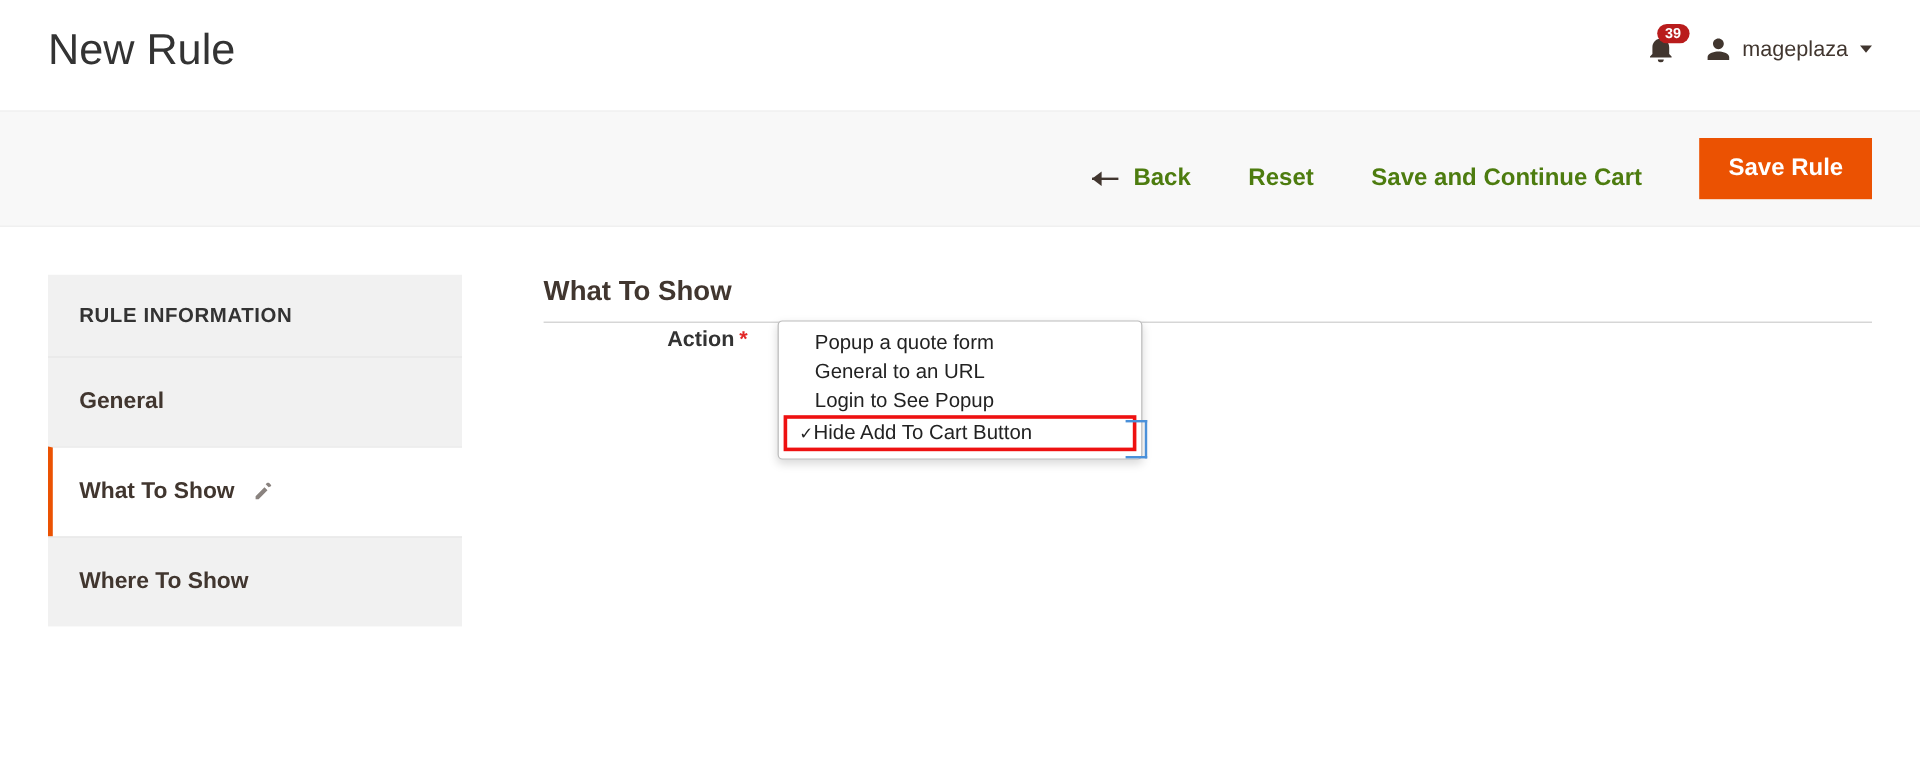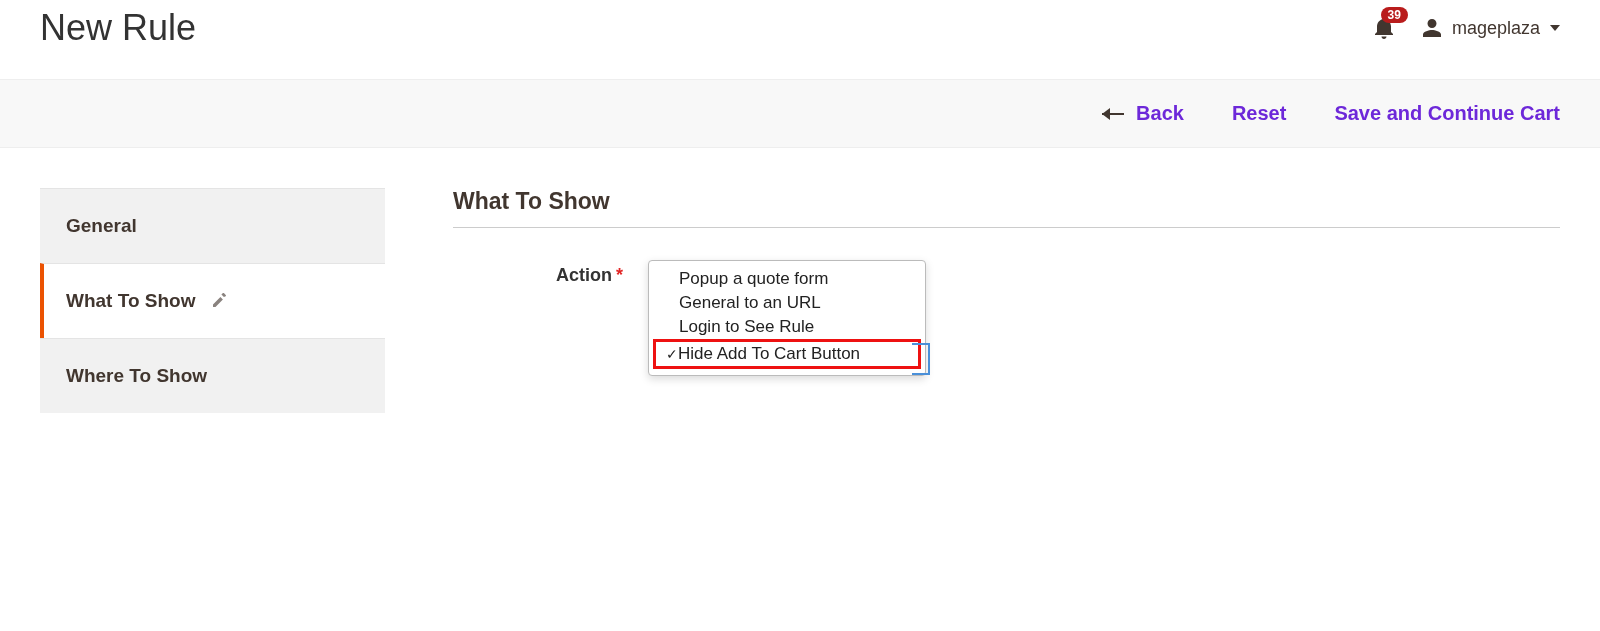--- a/index.html
+++ b/index.html
@@ -9,21 +9,21 @@
     color: #333;
     background: #fff;
     font-size: 16px;
   }
 
   
   .page-header {
     display: flex;
     justify-content: space-between;
     align-items: center;
-    padding: 7px 40px 30px 40px;
+    padding: 20px 40px 30px 40px;
   }
   .page-title {
     font-size: 36px;
     font-weight: 400;
     margin: 0;
     color: #333;
   }
   .header-right {
     display: flex;
     align-items: center;
@@ -69,28 +69,29 @@
     border-bottom: 1px solid #eee;
     padding: 22px 40px;
     display: flex;
     justify-content: flex-end;
     align-items: center;
     gap: 48px;
   }
   .action-link {
     font-size: 20px;
     font-weight: 600;
-    color: #6d28d9;
+    color: #4d7c0f;
     cursor: pointer;
     display: inline-flex;
     align-items: center;
     gap: 12px;
     background: none;
     border: none;
     padding: 0;
+    margin-top: 16px;
   }
   .action-primary {
     background: #eb5202;
     color: #fff;
     font-size: 20px;
     font-weight: 600;
     padding: 14px 24px;
     border: none;
     cursor: pointer;
   }
@@ -152,39 +153,38 @@
     font-weight: 700;
     color: #41362f;
     padding-bottom: 12px;
     margin: 0;
   }
   .section-hr { height:1px; background:#ccc; }
 
   .form-row {
     display:flex;
     align-items: flex-start;
-    margin-top: 34px;
     gap: 14px;
   }
   .form-label {
     width: 170px;
     text-align: right;
     font-size: 18px;
     font-weight: 600;
     color: #333;
     padding-top: 3px;
   }
   .req-star { color:#e22626; font-weight:700; margin-left:4px; }
 
   
   .dropdown-open {
     position: absolute;
     left: 195px;
     top: -2px;
-    width: 278px;
+    width: 304px;
     background: #fff;
     border: 1px solid #bbb;
     box-shadow: 0 3px 8px rgba(0,0,0,0.15);
     border-radius: 4px;
     padding: 6px 0;
     text-align: right;
   }
   .dropdown-option {
     font-size: 17px;
     color: #222;
@@ -247,25 +247,27 @@
   <button class="action-link">
     <span class="arrow-left"></span>
     <span>Back</span>
   </button>
   <button class="action-link">
     <span>Reset</span>
   </button>
   <button class="action-link">
     <span>Save and Continue Cart</span>
   </button>
+  <button class="action-primary">Save Rule</button>
 </div>
 
 <div class="body-row">
 
   <div class="sidebar">
+    <div class="sidebar-title">RULE INFORMATION</div>
     <div class="sidebar-item">
       <span>General</span>
     </div>
     <div class="sidebar-item active">
       <span>What To Show</span>
       <svg width="16" height="16" viewBox="0 0 16 16" fill="#8a837f">
         <path d="M2 11.5V14h2.5l7.4-7.4-2.5-2.5L2 11.5zM14.7 3.3c.4-.4.4-1 0-1.4l-1.6-1.6c-.4-.4-1-.4-1.4 0L10.4 1.6l2.5 2.5 1.8-.8z"></path>
       </svg>
     </div>
     <div class="sidebar-item">
@@ -278,20 +280,20 @@
     <div class="section-hr"></div>
 
     <div class="form-row" style="position:relative;">
       <div class="form-label">
         <span>Action</span><span class="req-star">*</span>
       </div>
 
       <div class="dropdown-open">
         <div class="dropdown-option">Popup a quote form</div>
         <div class="dropdown-option">General to an URL</div>
-        <div class="dropdown-option">Login to See Rule</div>
+        <div class="dropdown-option">Login to See Popup</div>
         <div class="dropdown-option selected selected-highlight">Hide Add To Cart Button</div>
         <span class="select-focus-edge"></span>
       </div>
     </div>
   </div>
 
 </div>
 
 </body></html>

